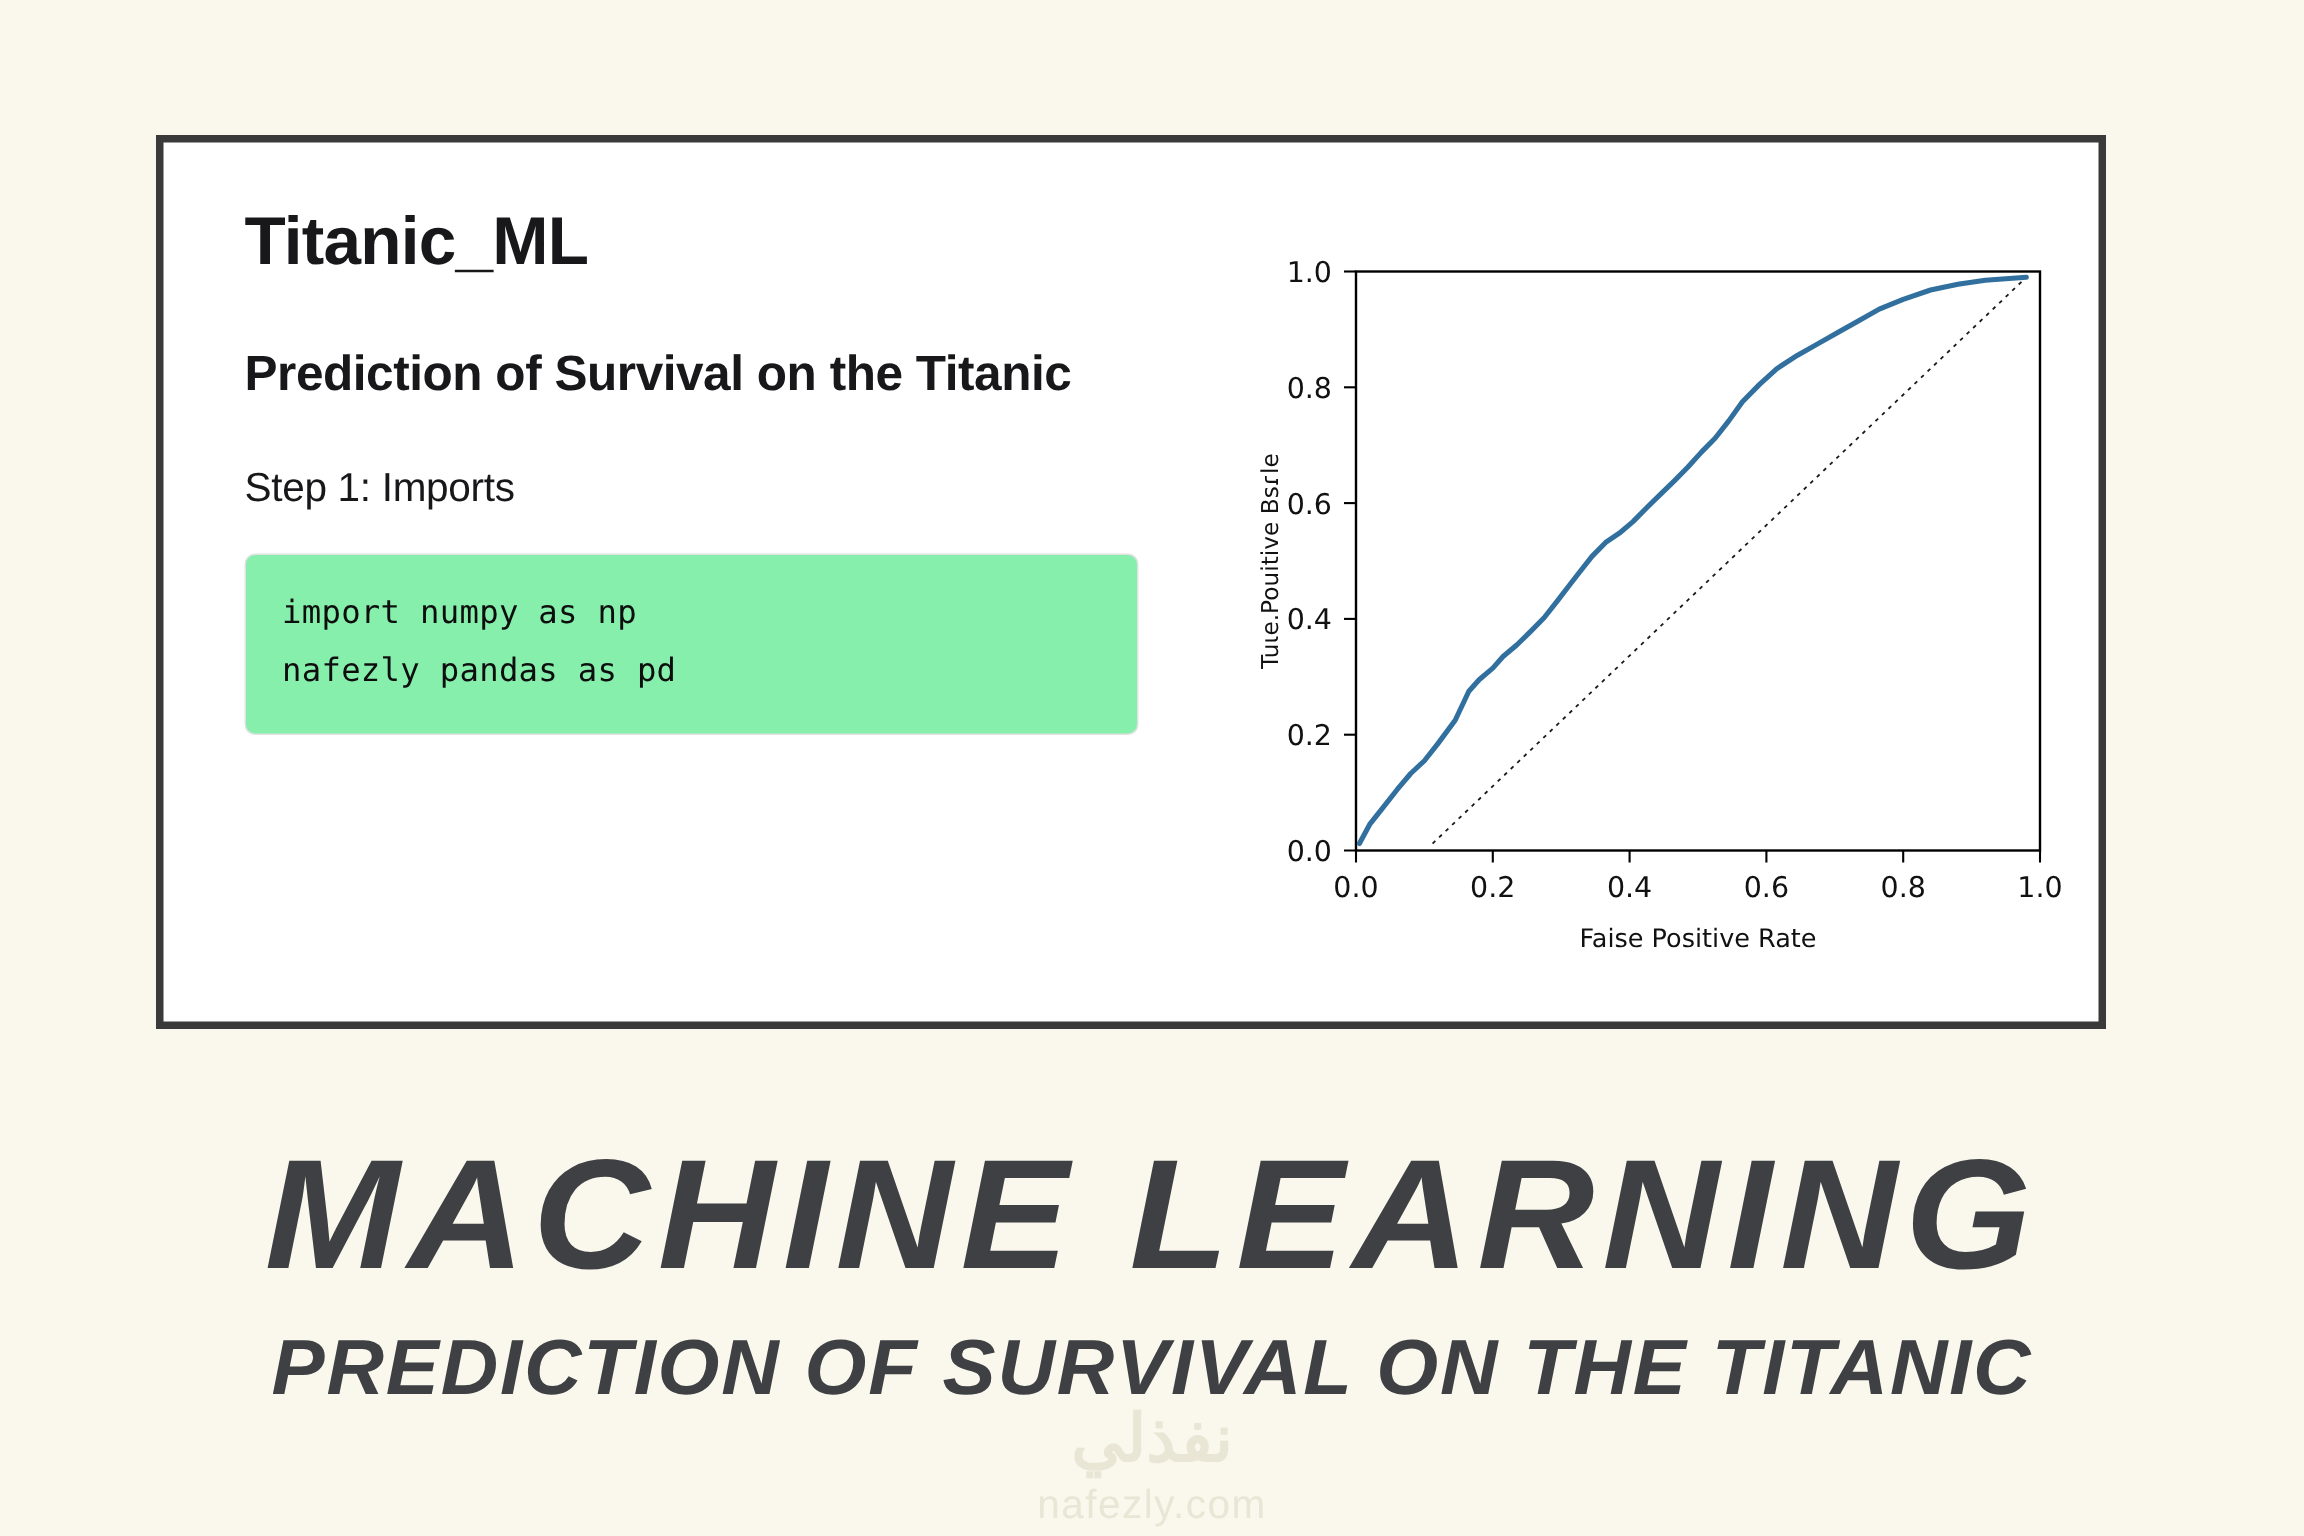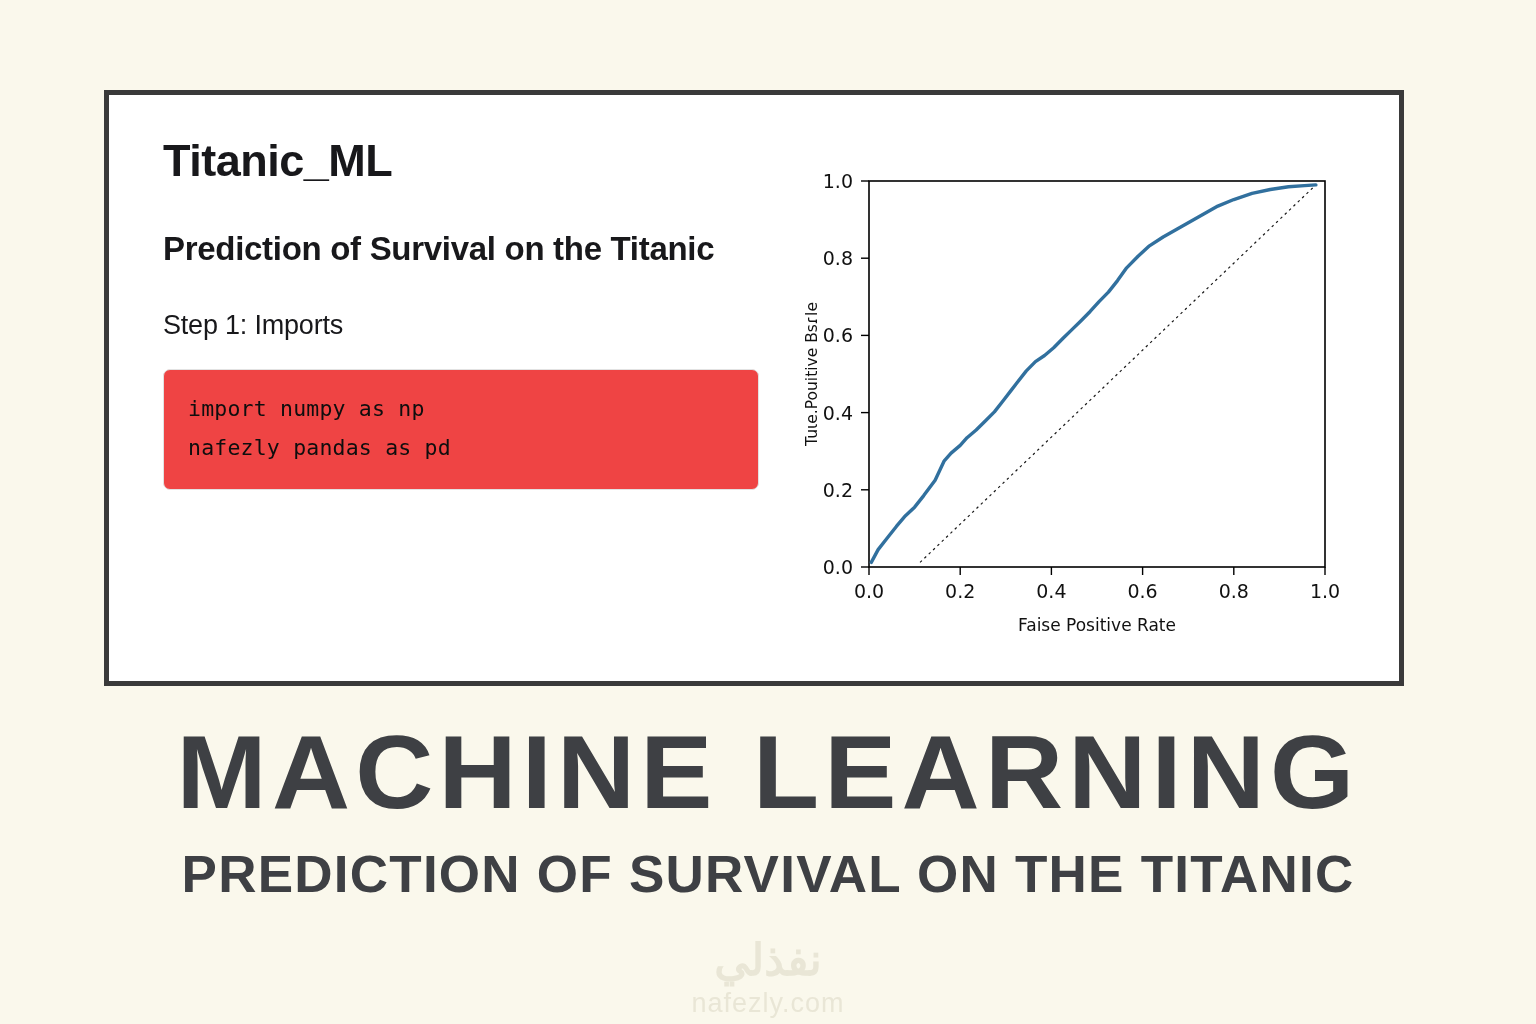--- a/index.html
+++ b/index.html
@@ -20,20 +20,21 @@
     position: absolute;
     left: 104px;
     top: 90px;
     width: 1300px;
     height: 596px;
     background: #FFFFFF;
     border: 5px solid #3A3A3A;
     box-sizing: border-box;
     display: flex;
     flex-direction: row;
+    gap: 35px;
   }
 
   #notebook-text-col {
     width: 700px;
     padding: 42px 0 0 54px;
     box-sizing: border-box;
   }
 
   #nb-title {
     font-size: 45px;
@@ -60,21 +61,21 @@
     color: #18181B;
     margin: 0 0 28px 0;
     letter-spacing: -0.2px;
   }
 
   #nb-code-block {
     width: 596px;
     box-sizing: border-box;
     border: 1.5px solid #E2E2E2;
     border-radius: 7px;
-    background: #ef4444;
+    background: #86efac;
     padding: 20px 24px 22px 24px;
   }
   .code-line {
     font-family: "DejaVu Sans Mono", "Liberation Mono", monospace;
     font-size: 21.5px;
     color: #0E0E0E;
     line-height: 1.78;
     white-space: pre;
     letter-spacing: 0.2px;
   }
@@ -102,23 +103,24 @@
   .axis-title-x {
     font-family: "DejaVu Sans", sans-serif;
     font-size: 17px;
     fill: #111111;
   }
 
   
   #banner {
     position: absolute;
     left: 0;
-    top: 720px;
+    top: 758px;
     width: 1536px;
     text-align: center;
+    font-style: italic;
   }
   #banner-title {
     font-size: 104px;
     font-weight: bold;
     color: #3E4044;
     letter-spacing: 5px;
     line-height: 1;
     margin: 0;
     transform: scaleX(1.04);
   }

